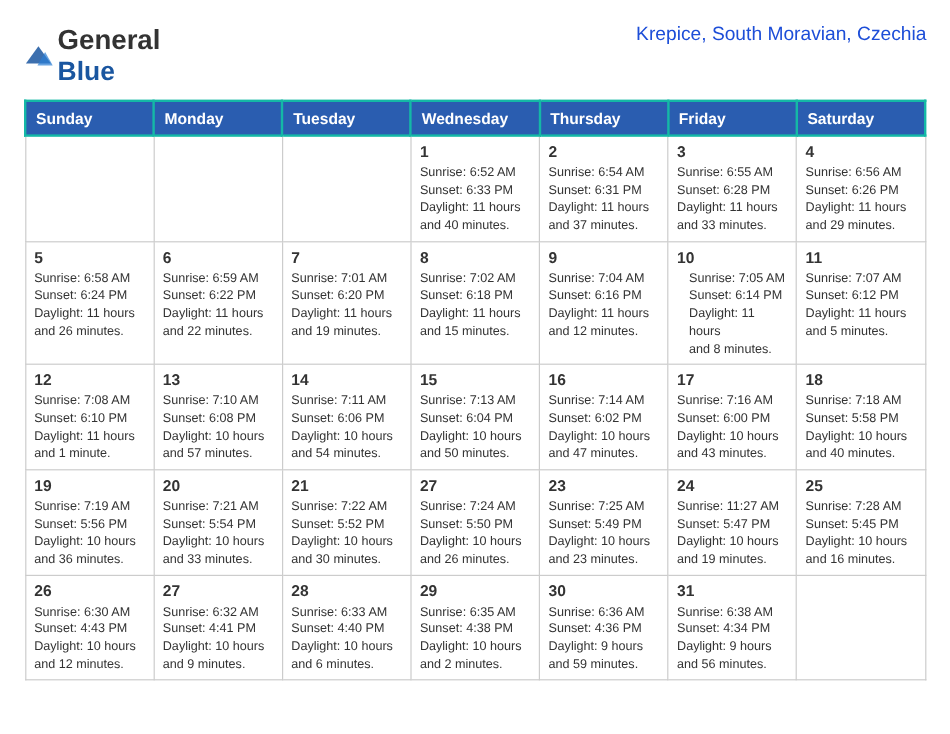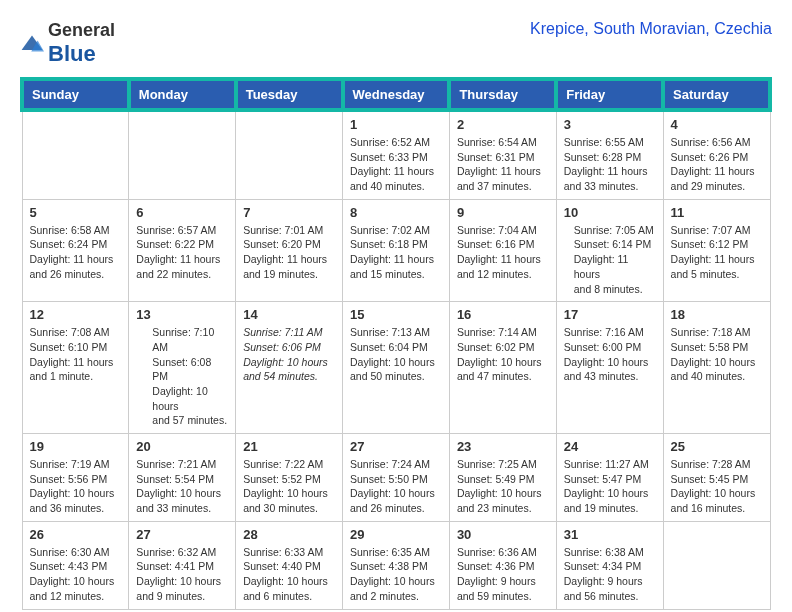--- a/index.html
+++ b/index.html
@@ -42,21 +42,21 @@
       width: 100%;
       border-collapse: collapse;
       border: 1px solid #ccc;
     }
     .calendar th {
       background-color: #2a5db0;
       color: white;
       text-align: left;
       padding: 6px 8px;
       font-size: 13px;
-      border: 4px solid #14b8a6;
+      border: 2px solid #14b8a6;
     }
     .calendar td {
       vertical-align: top;
       border: 1px solid #ccc;
       padding: 5px 7px;
       width: calc(100% / 7);
       min-height: 80px;
       background: #fff;
     }
     .day-number {
@@ -77,21 +77,21 @@
 </head>
 <body>
 
 <div class="header">
   <div class="logo">
     <svg class="logo-icon" viewBox="0 0 30 25" xmlns="http://www.w3.org/2000/svg">
       <polygon points="15,2 28,20 2,20" fill="#1a56a0" opacity="0.85"></polygon>
       <polygon points="22,8 30,22 14,22" fill="#2a7dd4" opacity="0.7"></polygon>
     </svg>
     <div>
-      <span style="font-size:18px;font-weight:bold;color:#333;">General</span><br>
+      <span style="font-size:23px;font-weight:bold;color:#333;">General</span><br>
       <span style="font-size:22px;font-weight:bold;color:#1a56a0;">Blue</span>
     </div>
   </div>
   <div class="title-block">
     <div class="location">Krepice, South Moravian, Czechia</div>
   </div>
 </div>
 
 <table class="calendar">
   <thead>
@@ -142,21 +142,21 @@
       <tr>
         <td>
           <div class="day-number">5</div>
           <div class="day-info" style="white-space: pre-line;">Sunrise: 6:58 AM
 Sunset: 6:24 PM
 Daylight: 11 hours
 and 26 minutes.</div>
         </td>
         <td>
           <div class="day-number">6</div>
-          <div class="day-info" style="white-space: pre-line;">Sunrise: 6:57 AM
+          <div class="day-info" style="white-space: pre-line;">Sunrise: 6:59 AM
 Sunset: 6:22 PM
 Daylight: 11 hours
 and 22 minutes.</div>
         </td>
         <td>
           <div class="day-number">7</div>
           <div class="day-info" style="white-space: pre-line;">Sunrise: 7:01 AM
 Sunset: 6:20 PM
 Daylight: 11 hours
 and 19 minutes.</div>
@@ -193,28 +193,28 @@
       <tr>
         <td>
           <div class="day-number">12</div>
           <div class="day-info" style="white-space: pre-line;">Sunrise: 7:08 AM
 Sunset: 6:10 PM
 Daylight: 11 hours
 and 1 minute.</div>
         </td>
         <td>
           <div class="day-number">13</div>
-          <div class="day-info" style="white-space: pre-line; margin-left: 16px;">Sunrise: 7:10 AM
+          <div class="day-info" style="white-space: pre-line;">Sunrise: 7:10 AM
 Sunset: 6:08 PM
 Daylight: 10 hours
 and 57 minutes.</div>
         </td>
         <td>
           <div class="day-number">14</div>
-          <div class="day-info" style="white-space: pre-line; font-style: italic;">Sunrise: 7:11 AM
+          <div class="day-info" style="white-space: pre-line;">Sunrise: 7:11 AM
 Sunset: 6:06 PM
 Daylight: 10 hours
 and 54 minutes.</div>
         </td>
         <td>
           <div class="day-number">15</div>
           <div class="day-info" style="white-space: pre-line;">Sunrise: 7:13 AM
 Sunset: 6:04 PM
 Daylight: 10 hours
 and 50 minutes.</div>

